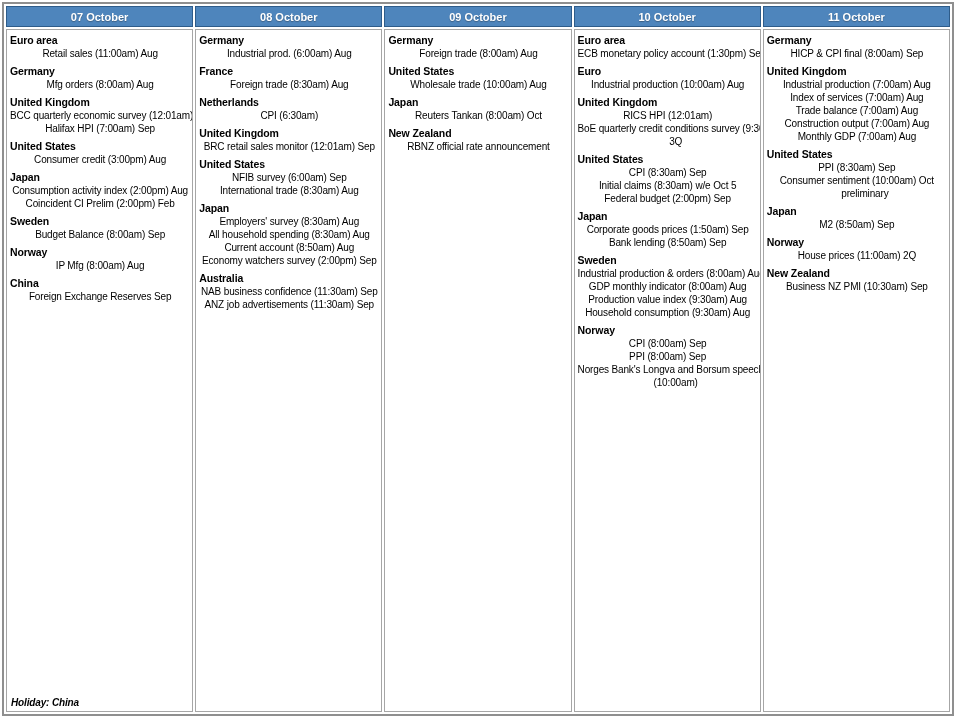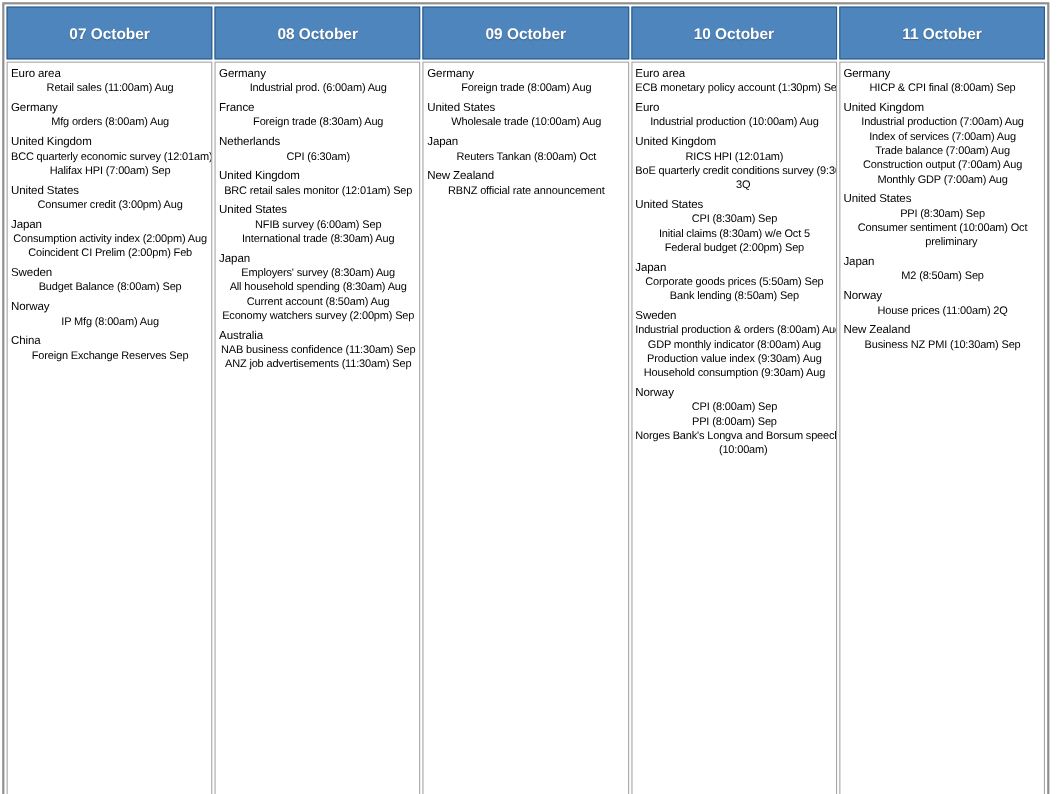--- a/index.html
+++ b/index.html
@@ -21,42 +21,42 @@
     border-collapse: separate;
     border-spacing: 2px;
     border: 2px solid var(--outer-border, #8f8f8f);
     table-layout: fixed;
     width: 952px;
   }
   th.day-header {
     background: var(--header-bg, #4e85bc);
     border: 1px solid var(--header-border, #2e5c8a);
     color: var(--header-text, #ffffff);
-    font-size: 14px;
+    font-size: 11px;
     font-weight: bold;
     height: 15px;
     text-align: center;
-    padding: 15px 0;
+    padding: 2px 0;
     text-shadow: 0 1px 1px rgba(30,30,30,0.35);
   }
   td.day-col {
     background: #ffffff;
     border: 1px solid var(--cell-border, #a6a6a6);
     vertical-align: top;
     height: 674px;
     padding: 4px 2px 3px 3px;
     position: relative;
     overflow: hidden;
     font-size: 10px;
     line-height: 13px;
   }
   .section { margin-top: 5px; }
   .section:first-child { margin-top: 0; }
   .country {
-    font-weight: normal;
+    font-weight: bold;
     font-size: 10.5px;
     letter-spacing: -0.1px;
     white-space: nowrap;
   }
   .event {
     letter-spacing: -0.15px;
     white-space: nowrap;
     text-align: center;
   }
   .event-cont { padding-left: 16px; }
@@ -190,21 +190,21 @@
               <div class="event event-cont">3Q</div>
             </div>
             <div class="section">
               <div class="country">United States</div>
               <div class="event">CPI (8:30am) Sep</div>
               <div class="event">Initial claims (8:30am) w/e Oct 5</div>
               <div class="event">Federal budget (2:00pm) Sep</div>
             </div>
             <div class="section">
               <div class="country">Japan</div>
-              <div class="event">Corporate goods prices (5:50am) Sep</div>
+              <div class="event">Corporate goods prices (1:50am) Sep</div>
               <div class="event">Bank lending (8:50am) Sep</div>
             </div>
             <div class="section">
               <div class="country">Sweden</div>
               <div class="event">Industrial production &amp; orders (8:00am) Aug</div>
               <div class="event">GDP monthly indicator (8:00am) Aug</div>
               <div class="event">Production value index (9:30am) Aug</div>
               <div class="event">Household consumption (9:30am) Aug</div>
             </div>
             <div class="section">

